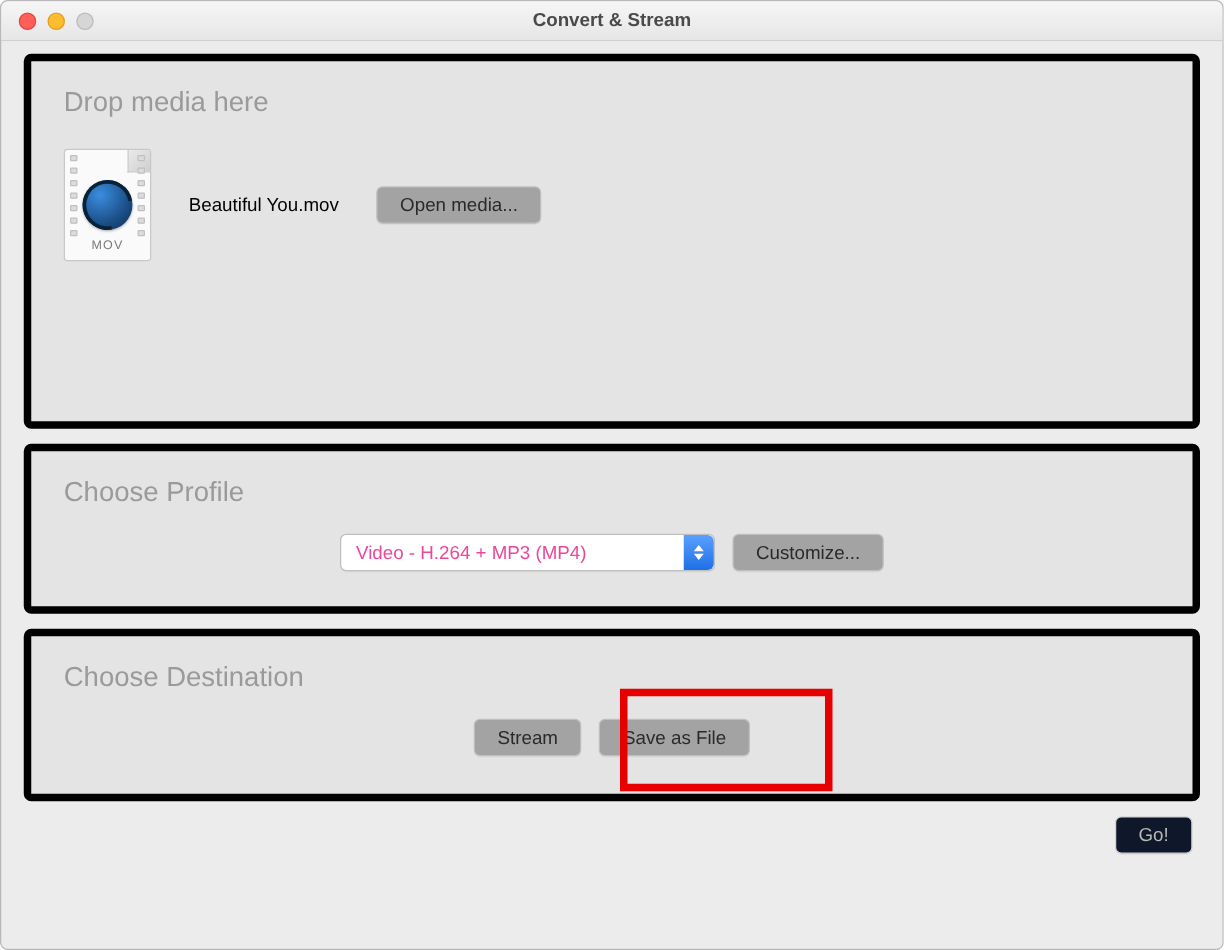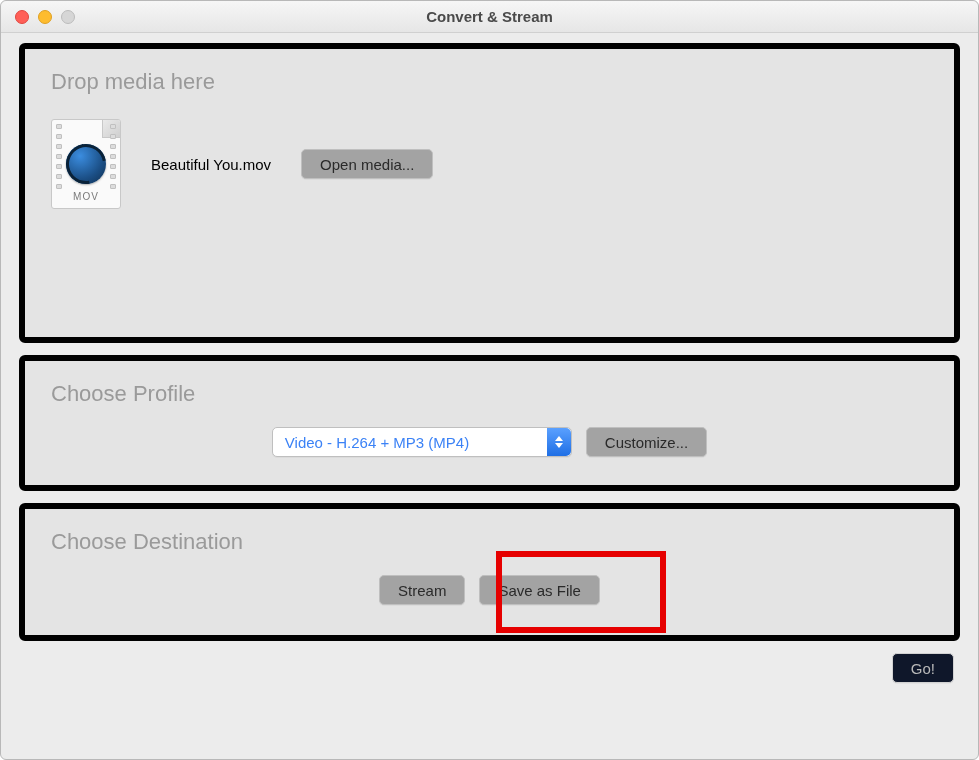--- a/index.html
+++ b/index.html
@@ -167,21 +167,21 @@
     height: 30px;
     min-width: 300px;
     box-shadow: 0 1px 0 rgba(0,0,0,0.04);
   }
   .mac-select .sel-text {
     flex: 1;
     display: flex;
     align-items: center;
     padding: 0 12px;
     font-size: 15px;
-    color: #3b82f6;
+    color: #ec4899;
   }
   .mac-select .sel-arrows {
     width: 24px;
     background: linear-gradient(#5aa0ff, #1f6fe5);
     border-top-right-radius: 5px;
     border-bottom-right-radius: 5px;
     display: flex;
     flex-direction: column;
     align-items: center;
     justify-content: center;

